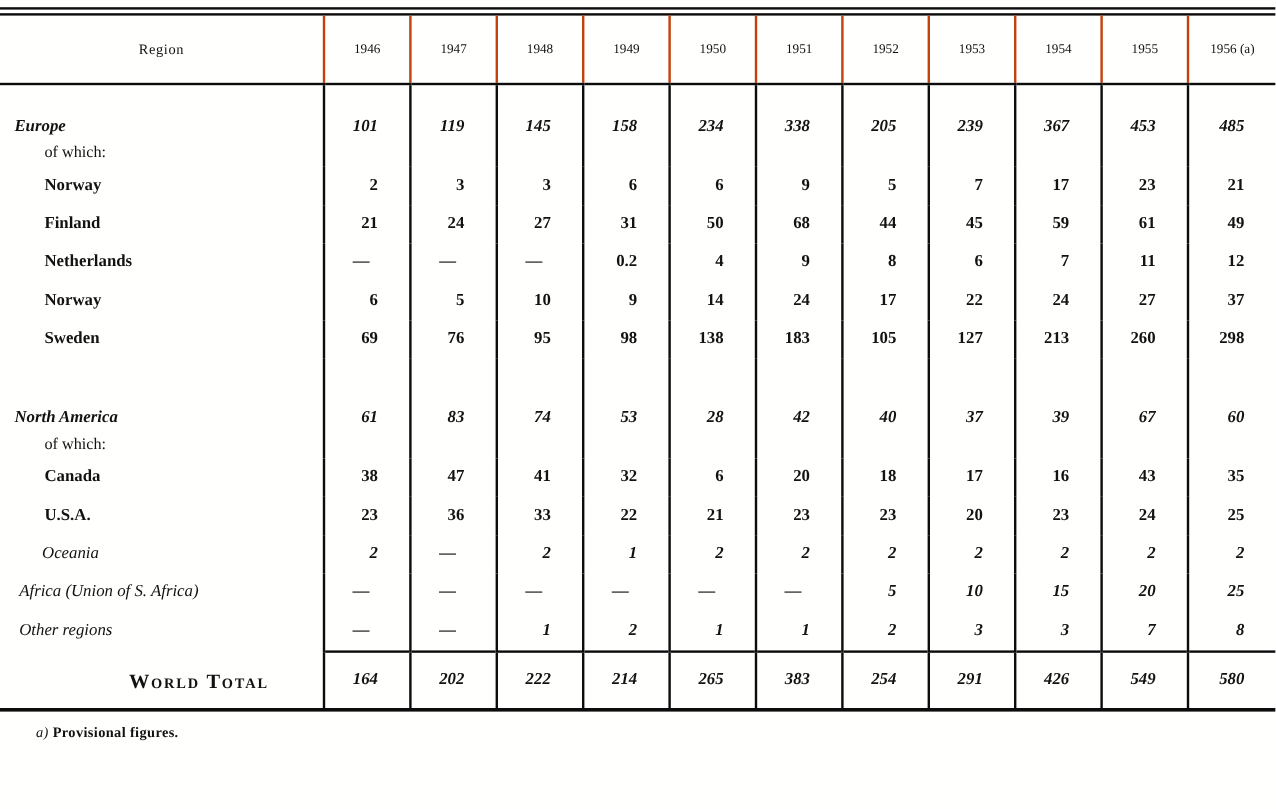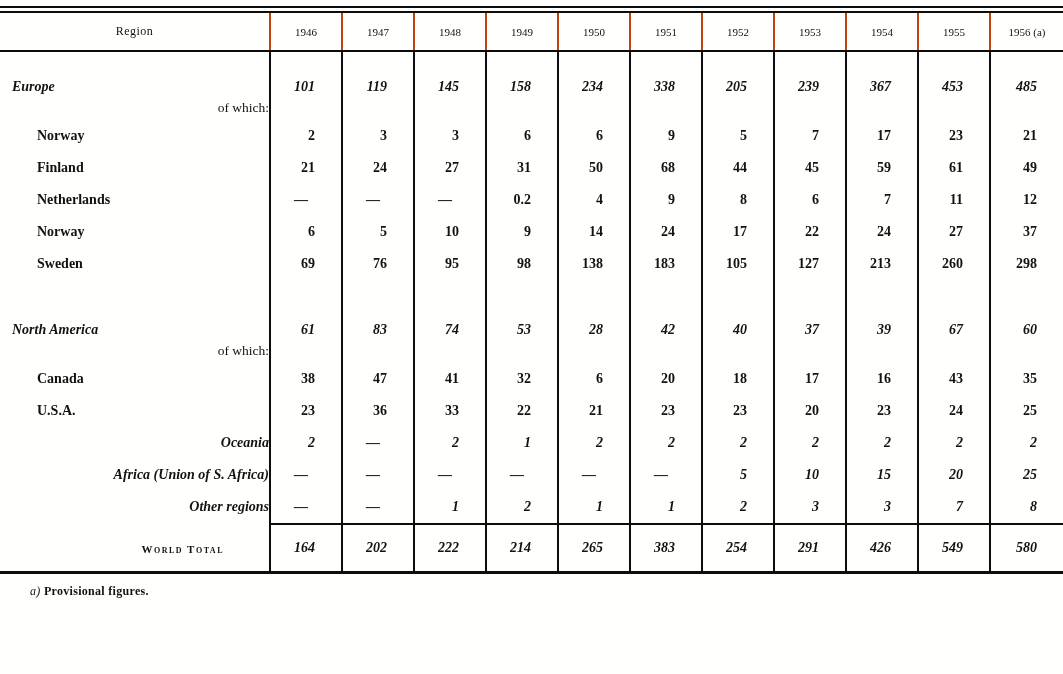--- a/index.html
+++ b/index.html
@@ -11,65 +11,65 @@
     overflow: hidden;
   }
   .page { position: relative; width: 1063px; height: 674px; background: #fffffe; padding-top: 6px; }
 
   .rule-top-1 { height: 2px; background: #0c0c0c; margin: 0 0 3px 0; }
   .rule-top-2 { height: 2px; background: #0c0c0c; }
 
   table.data-table { border-collapse: collapse; table-layout: fixed; width: 1063px; }
 
   thead th {
-    height: 38px; vertical-align: middle;
+    height: 57px; vertical-align: middle;
     border-bottom: 2px solid #0c0c0c;
     font-weight: 400; text-align: center; margin-left: 48px;
   }
   th.region-th { font-size: 12px; letter-spacing: 0.5px; }
   th.year-th { font-size: 11px; border-left: 2px solid #c2410c; }
 
   td { vertical-align: top; }
   td.val {
     border-left: 2px solid #0c0c0c;
     text-align: right; padding-right: 26px;
     font-size: 14px; font-weight: 700; line-height: 16px;
   }
   td.val.dash { padding-right: 33px; }
   td.label-cell { font-size: 14px; line-height: 16px; }
   .label-main { font-weight: 600; }
-  .label-sub { padding-left: 37px; padding-top: 5px; font-weight: 400; font-size: 13.5px; text-align: right; }
+  .label-sub { padding-left: 37px; padding-top: 5px; font-weight: 400; font-size: 13.5px; }
 
   
   tr.row-group td { padding-top: 27px; padding-bottom: 4px; }
   tr.row-group .label-main { font-style: italic; font-weight: 700; padding-left: 12px; }
   tr.row-group td.val { font-style: italic; margin-left: 28px; }
   tr.extra-gap td { padding-top: 42px; }
 
   
   tr.row-country td { padding-top: 8px; padding-bottom: 8px; }
   tr.row-country .label-main { padding-left: 37px; }
 
   
   tr.row-italic td, tr.row-italic-indent td { padding-top: 8px; padding-bottom: 8px; }
-  tr.row-italic .label-main, tr.row-italic-indent .label-main { font-style: italic; font-weight: 700; text-align: right; }
+  tr.row-italic .label-main, tr.row-italic-indent .label-main { font-style: italic; font-weight: 400; }
   tr.row-italic .label-main { padding-left: 16px; }
   tr.row-italic-indent .label-main { padding-left: 35px; }
   tr.row-italic td.val, tr.row-italic-indent td.val { font-style: italic; }
 
   
   tr.row-total td.val {
     border-top: 2px solid #0c0c0c;
     font-style: italic;
     padding-top: 15px; padding-bottom: 15px;
   }
   tr.row-total td.label-cell { padding-top: 17px; text-align: right; padding-right: 45px; }
   tr.row-total .label-main {
     font-variant: small-caps; font-weight: 700;
-    letter-spacing: 1.5px; font-size: 11px;
+    letter-spacing: 1.5px; font-size: 17px;
   }
 
   .rule-bottom { height: 3px; background: #0c0c0c; }
 
   .footnote {
     margin: 10px 0 0 30px;
     font-size: 12px; font-weight: 600; letter-spacing: 0.3px;
   }
   .footnote .marker { font-style: italic; font-weight: 400; }
 </style>

